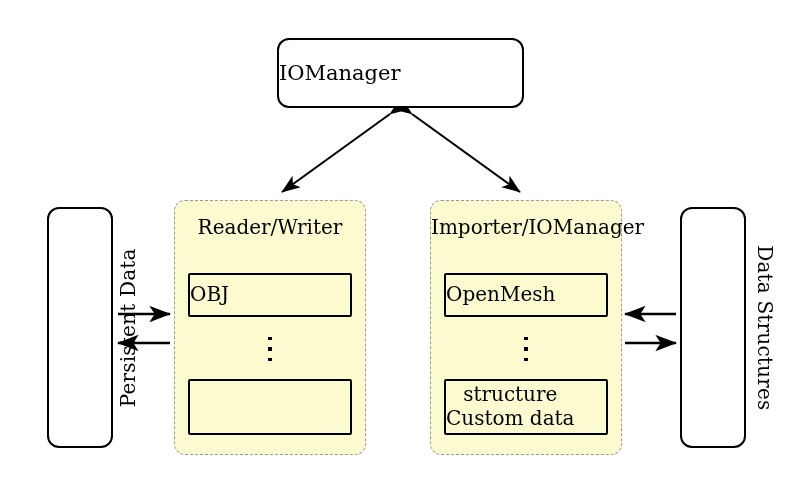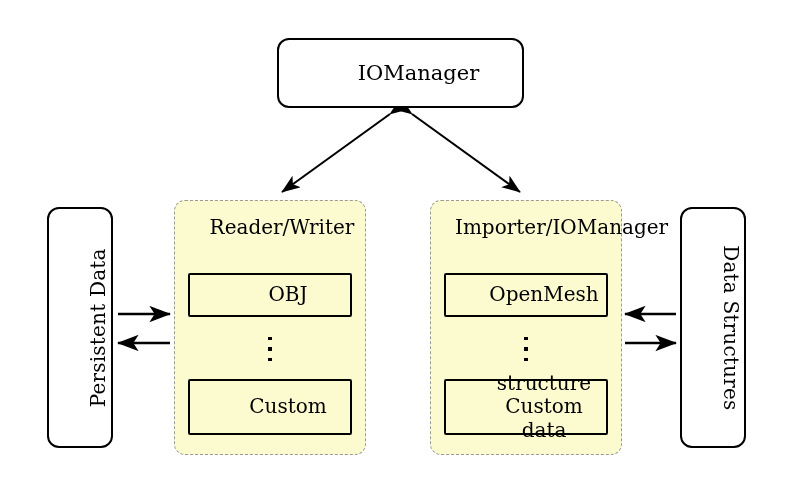--- a/index.html
+++ b/index.html
@@ -20,24 +20,22 @@
     height: 489px;
     background: #ffffff;
   }
 
   
   .node {
     position: absolute;
     box-sizing: border-box;
     display: flex;
     align-items: center;
-    justify-content: center;
     text-align: center;
     line-height: 1.18;
-    padding-left: 36px;
   }
 
   
   .hard-box {
     background: #ffffff;
     border: 2.6px solid #000000;
     border-radius: 12px;
   }
 
   
@@ -56,21 +54,20 @@
     border-radius: 11px;
   }
 
   .group-title {
     position: absolute;
     left: 0;
     right: 0;
     text-align: center;
     font-size: 20px;
     white-space: nowrap;
-    padding-left: 24px;
   }
 
   #io-manager {
     left: 277px;
     top: 38px;
     width: 247px;
     height: 70px;
     font-size: 21px;
   }
 
@@ -190,21 +187,20 @@
     </div>
 
     <div class="vdots">
       <i></i>
         <i></i>
         <i></i>
     </div>
 
     <div class="node item-box item-bottom">
       <div>
-        <span>Custom</span>
       </div>
     </div>
   </div>
 
   <div class="group-panel" id="panel-right">
 
     <div class="group-title" style="top:14px;">Importer/IOManager</div>
 
     <div class="node item-box item-top">
       <span>OpenMesh</span>

